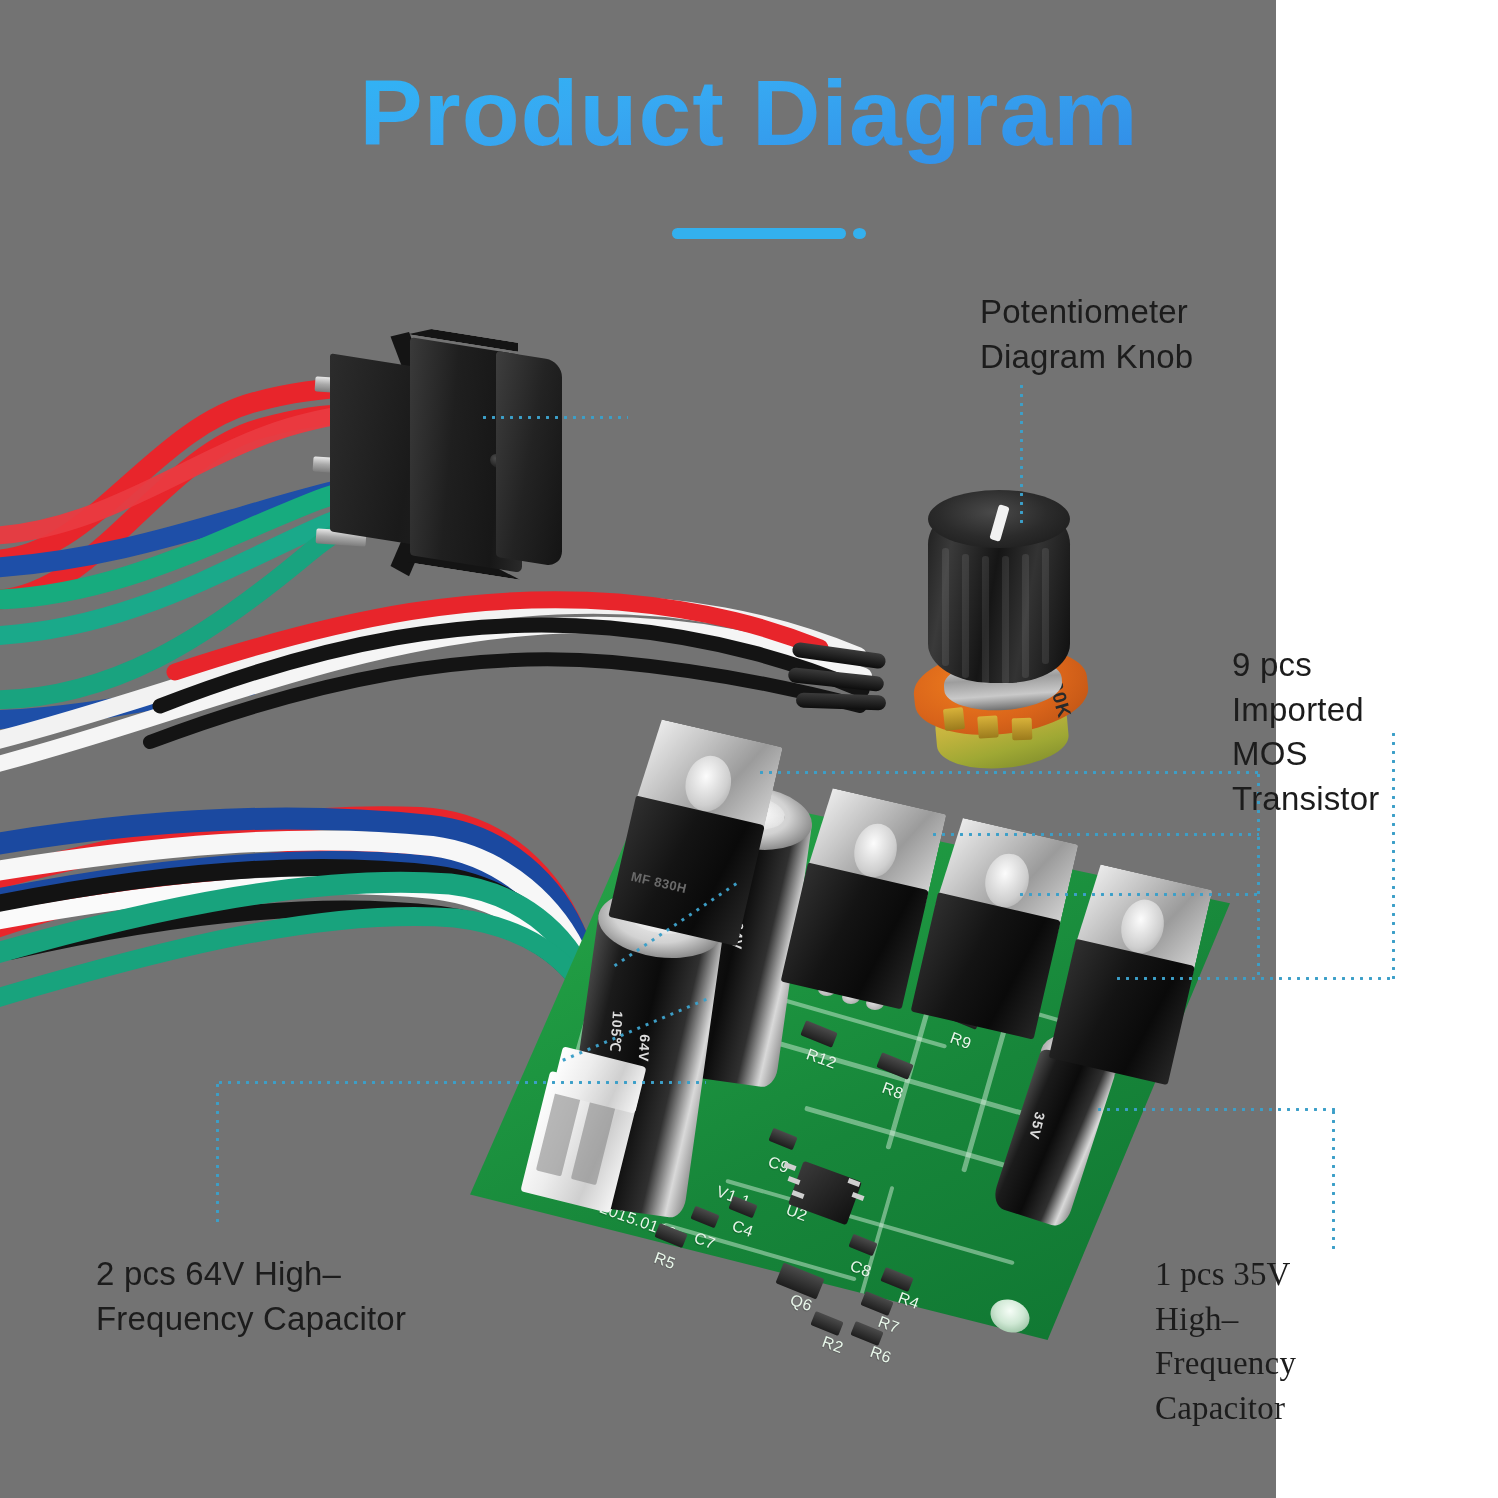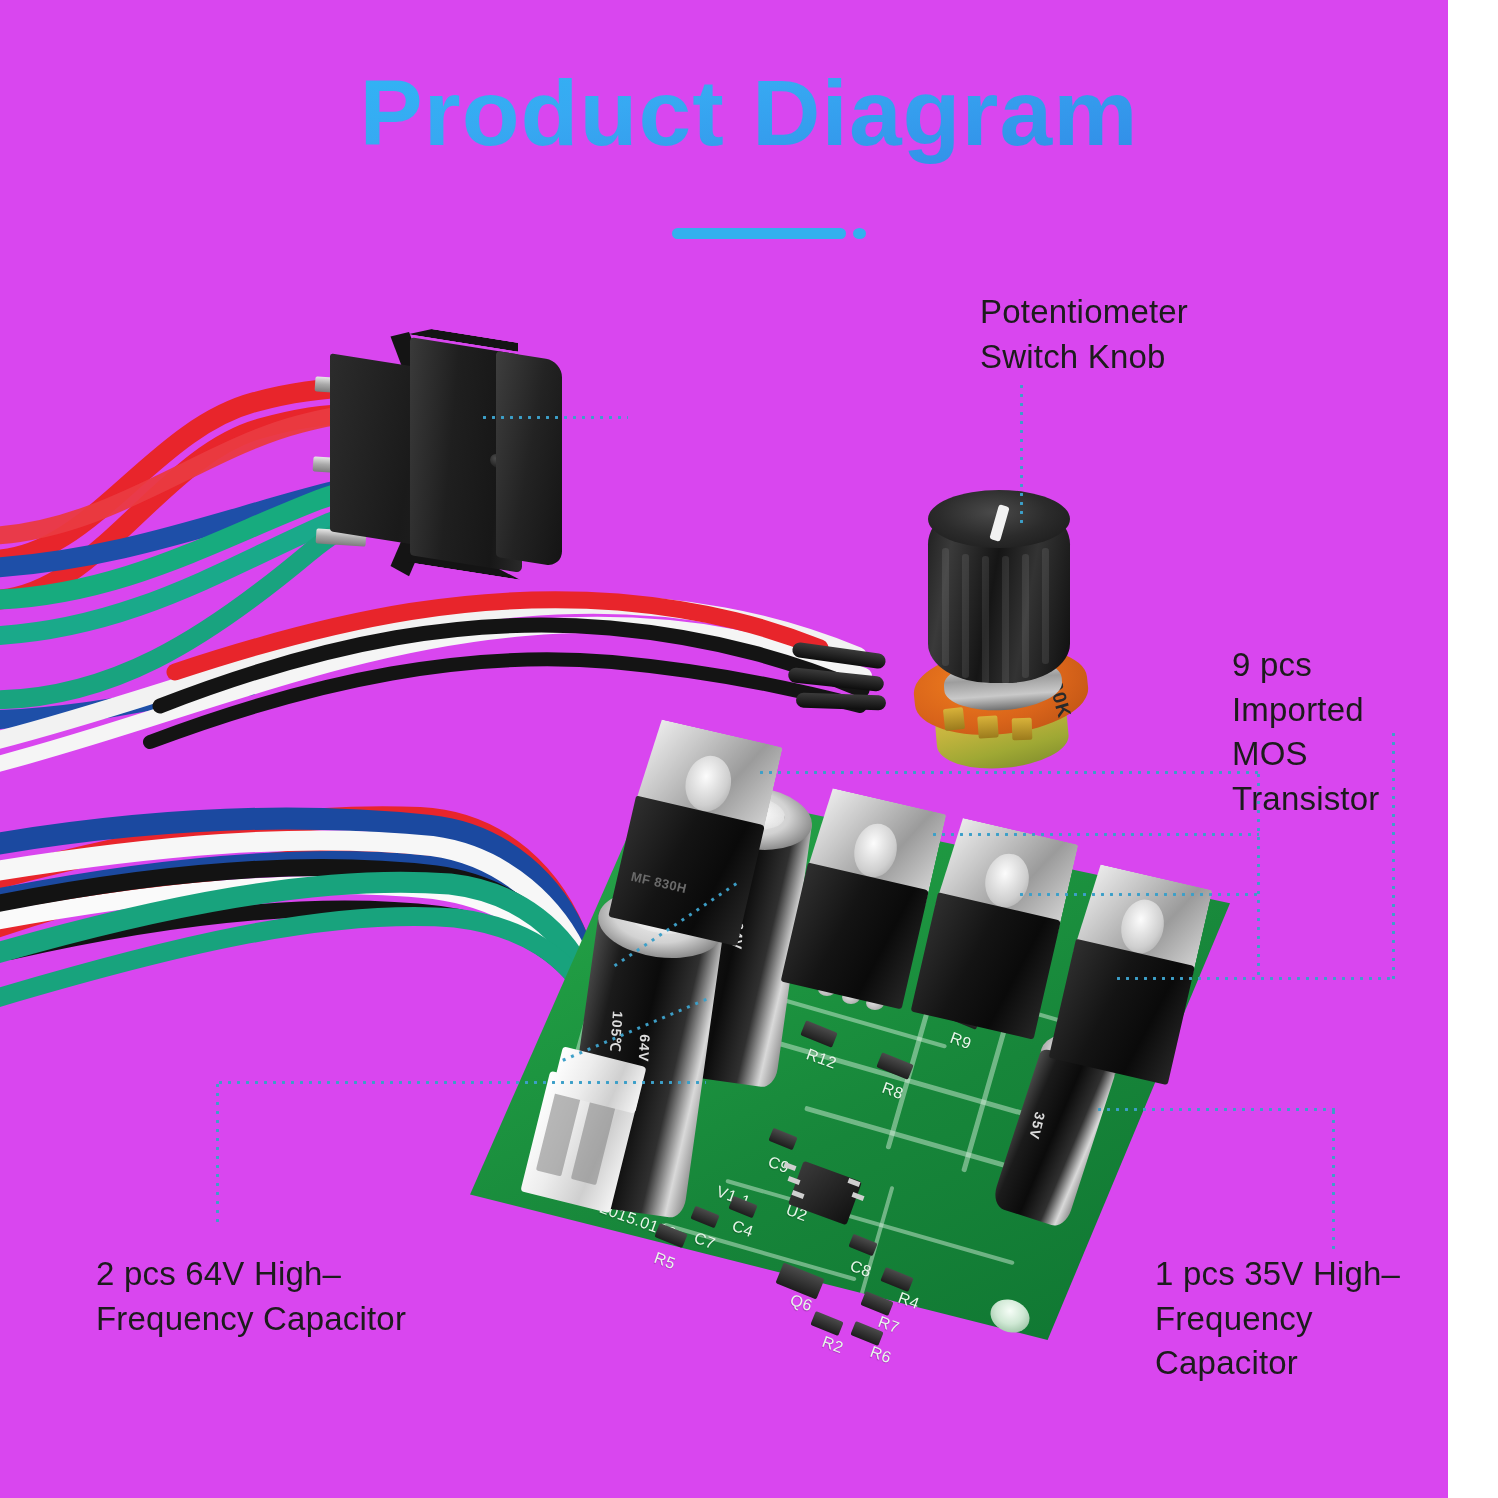--- a/index.html
+++ b/index.html
@@ -4,22 +4,22 @@
 <style>
   * { box-sizing: border-box; margin: 0; padding: 0; }
   html, body {
     width: 1498px; height: 1498px;
     background: #ffffff;
     font-family: "Liberation Sans", sans-serif;
     overflow: hidden;
   }
   #stage {
     position: relative;
-    width: 1448px; height: 1498px;
-    background: #d946ef;
+    width: 1276px; height: 1498px;
+    background: #737373;
   }
 
   
   .title {
     position: absolute;
     left: 0; top: 62px;
     width: 1498px;
     text-align: center;
     font-size: 92px;
     font-weight: bold;
@@ -55,21 +55,21 @@
     font-size: 33px;
     line-height: 1.35;
     font-family: "Liberation Sans", sans-serif;
     letter-spacing: 0.2px;
     white-space: pre-line;
   }
   #lbl-switch  { left: 634px;  top: 398px; }
   #lbl-pot     { left: 980px;  top: 290px; }
   #lbl-mos     { left: 1232px; top: 643px; }
   #lbl-cap64   { left: 96px;   top: 1252px; }
-  #lbl-cap35   { left: 1155px; top: 1252px; }
+  #lbl-cap35   { left: 1155px; top: 1252px; font-family: Liberation Serif, serif; }
 
   
   .lead-h {
     position: absolute;
     height: 3px;
     background-image: radial-gradient(circle, #3c9fc8 1.4px, rgba(0,0,0,0) 1.6px);
     background-size: 9px 3px;
     background-repeat: repeat-x;
   }
   .lead-v {
@@ -550,21 +550,21 @@
 
   <div class="lead-h" style="left:216px; top:1081px; width:490px;"></div>
   <div class="lead-v" style="left:216px; top:1081px; height:142px;"></div>
   <div class="lead-h" style="left:560px; top:1060px; width:160px; transform:rotate(-23deg); transform-origin:left center;"></div>
   <div class="lead-h" style="left:612px; top:966px;  width:152px; transform:rotate(-34deg); transform-origin:left center;"></div>
 
   <div class="lead-h" style="left:1095px; top:1108px; width:240px;"></div>
   <div class="lead-v" style="left:1332px; top:1108px; height:142px;"></div>
 
   <div class="label" id="lbl-pot">Potentiometer
-Switch Knob</div>
+Diagram Knob</div>
   <div class="label" id="lbl-mos">9 pcs Imported
 MOS Transistor</div>
   <div class="label" id="lbl-cap64">2 pcs 64V High–
 Frequency Capacitor</div>
   <div class="label" id="lbl-cap35">1 pcs 35V High–
 Frequency Capacitor</div>
 
 </div>
 
 </body></html>

